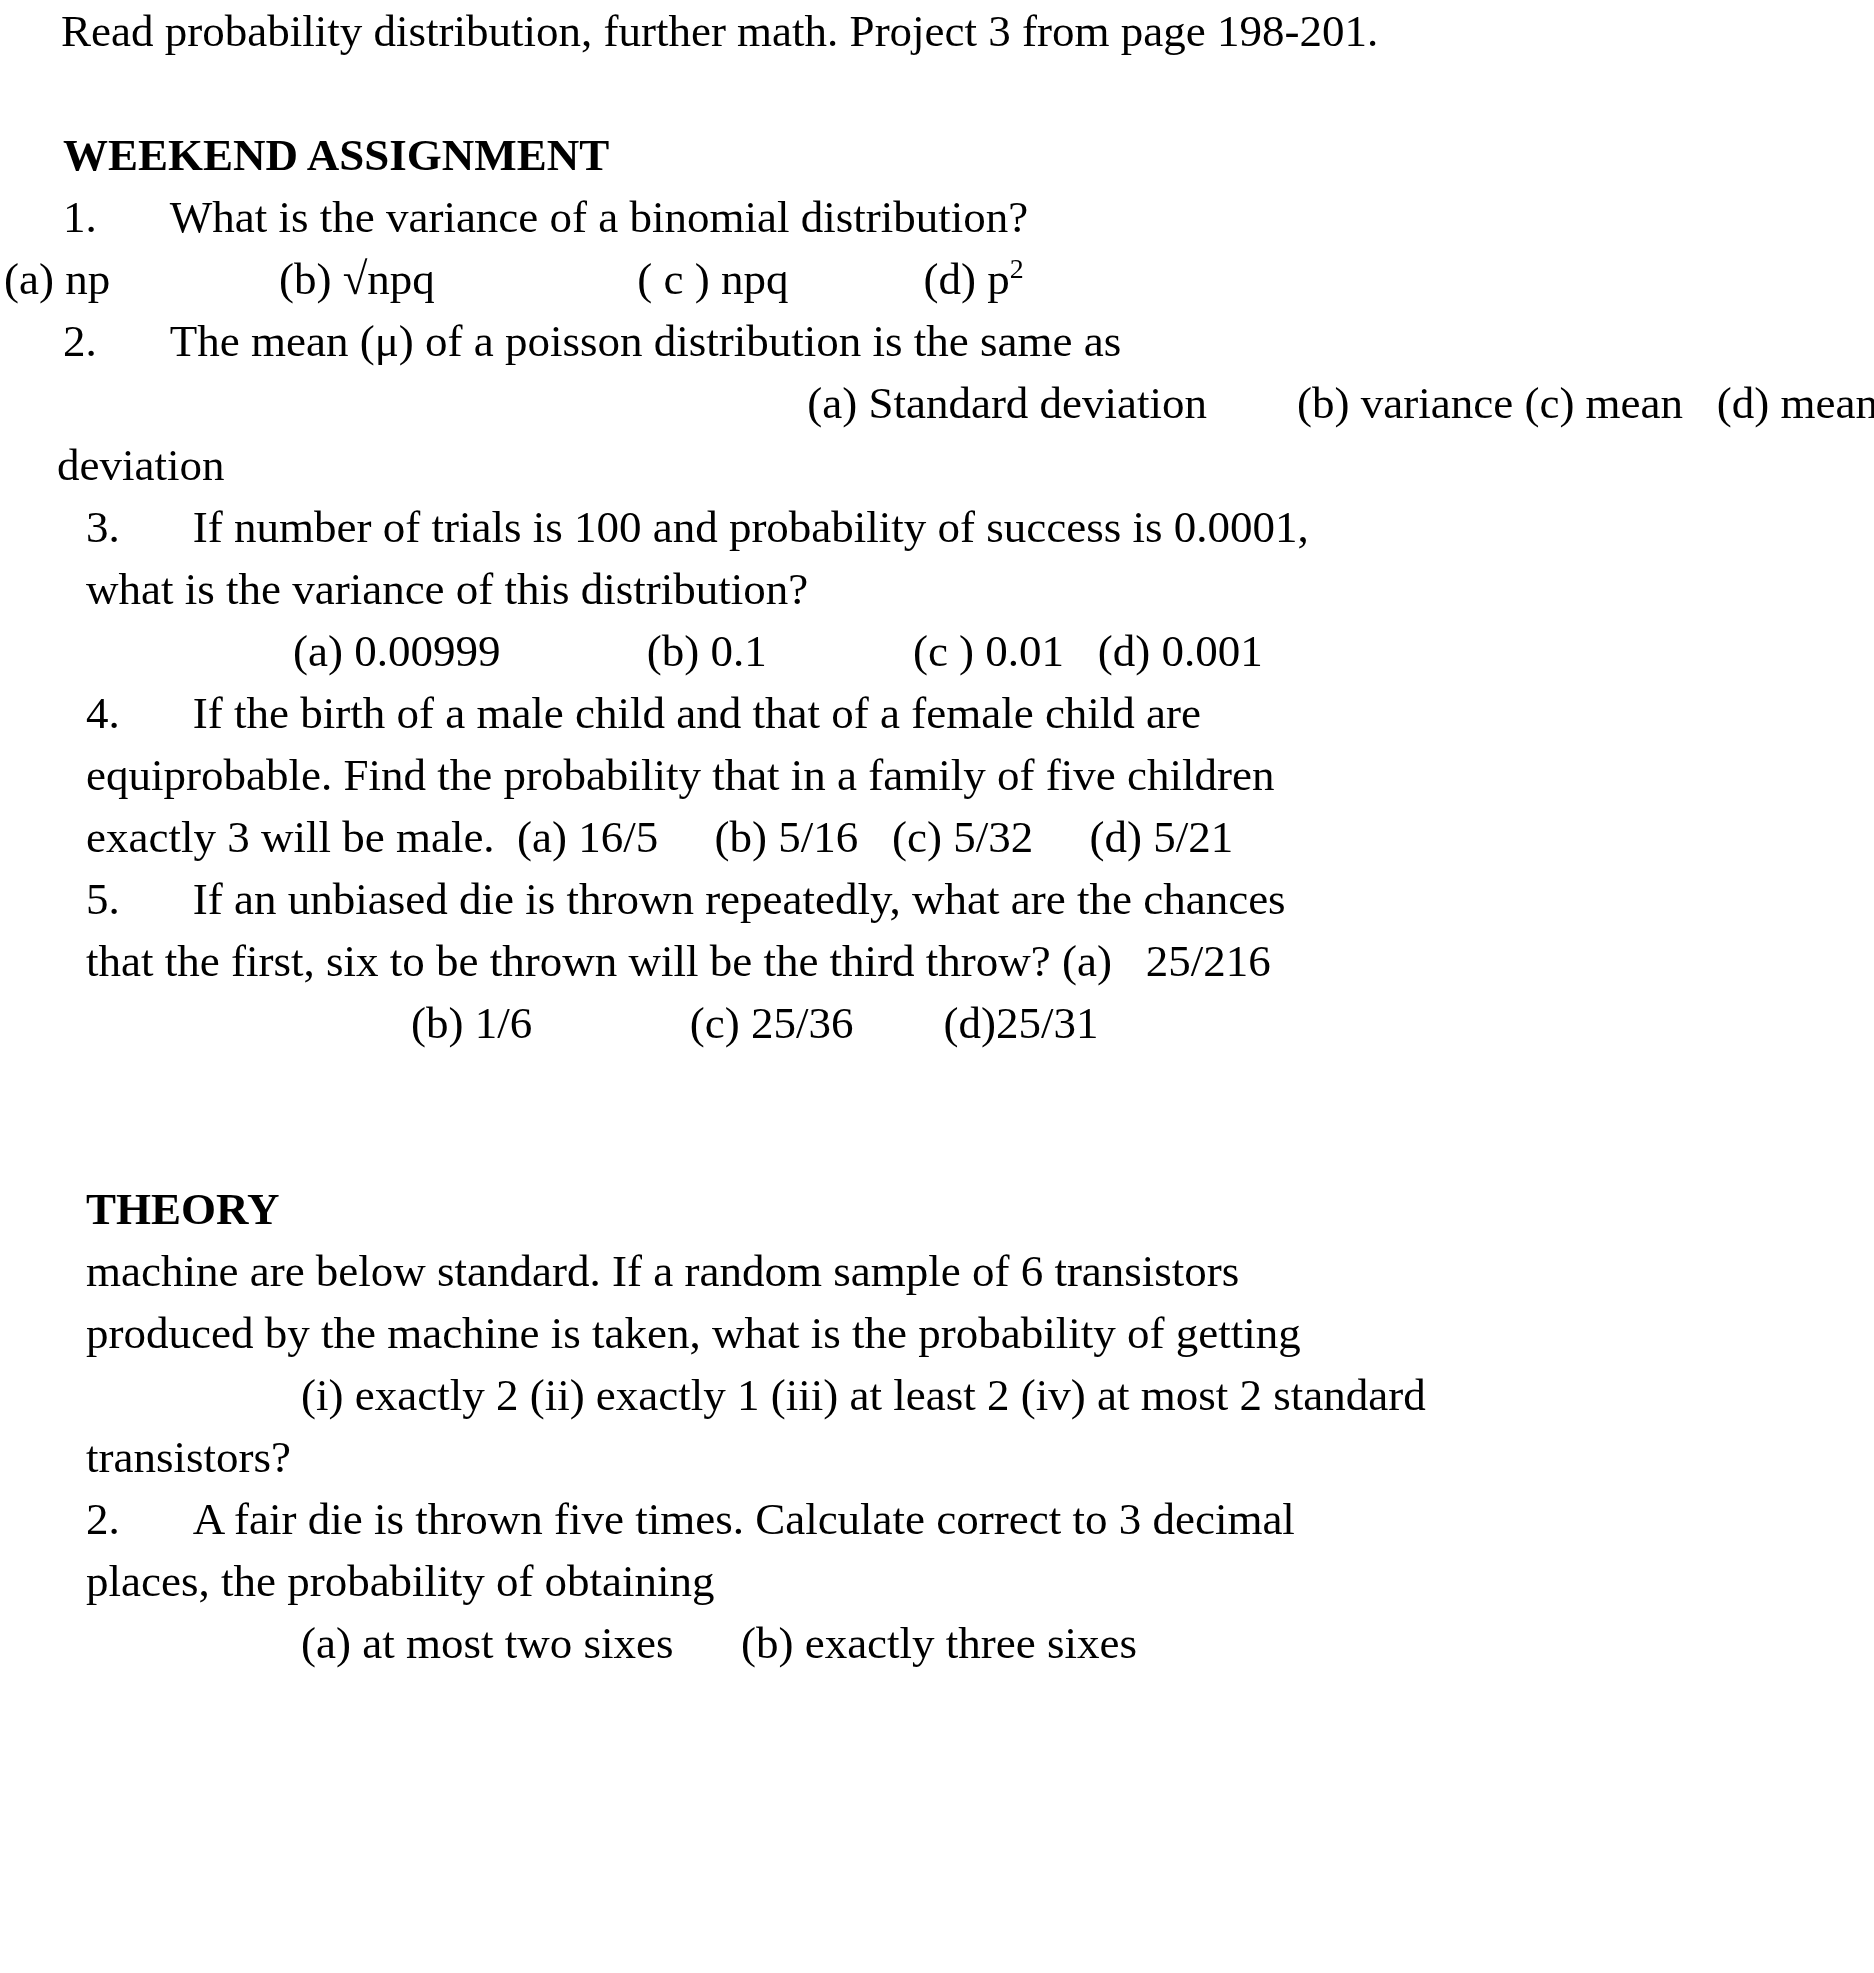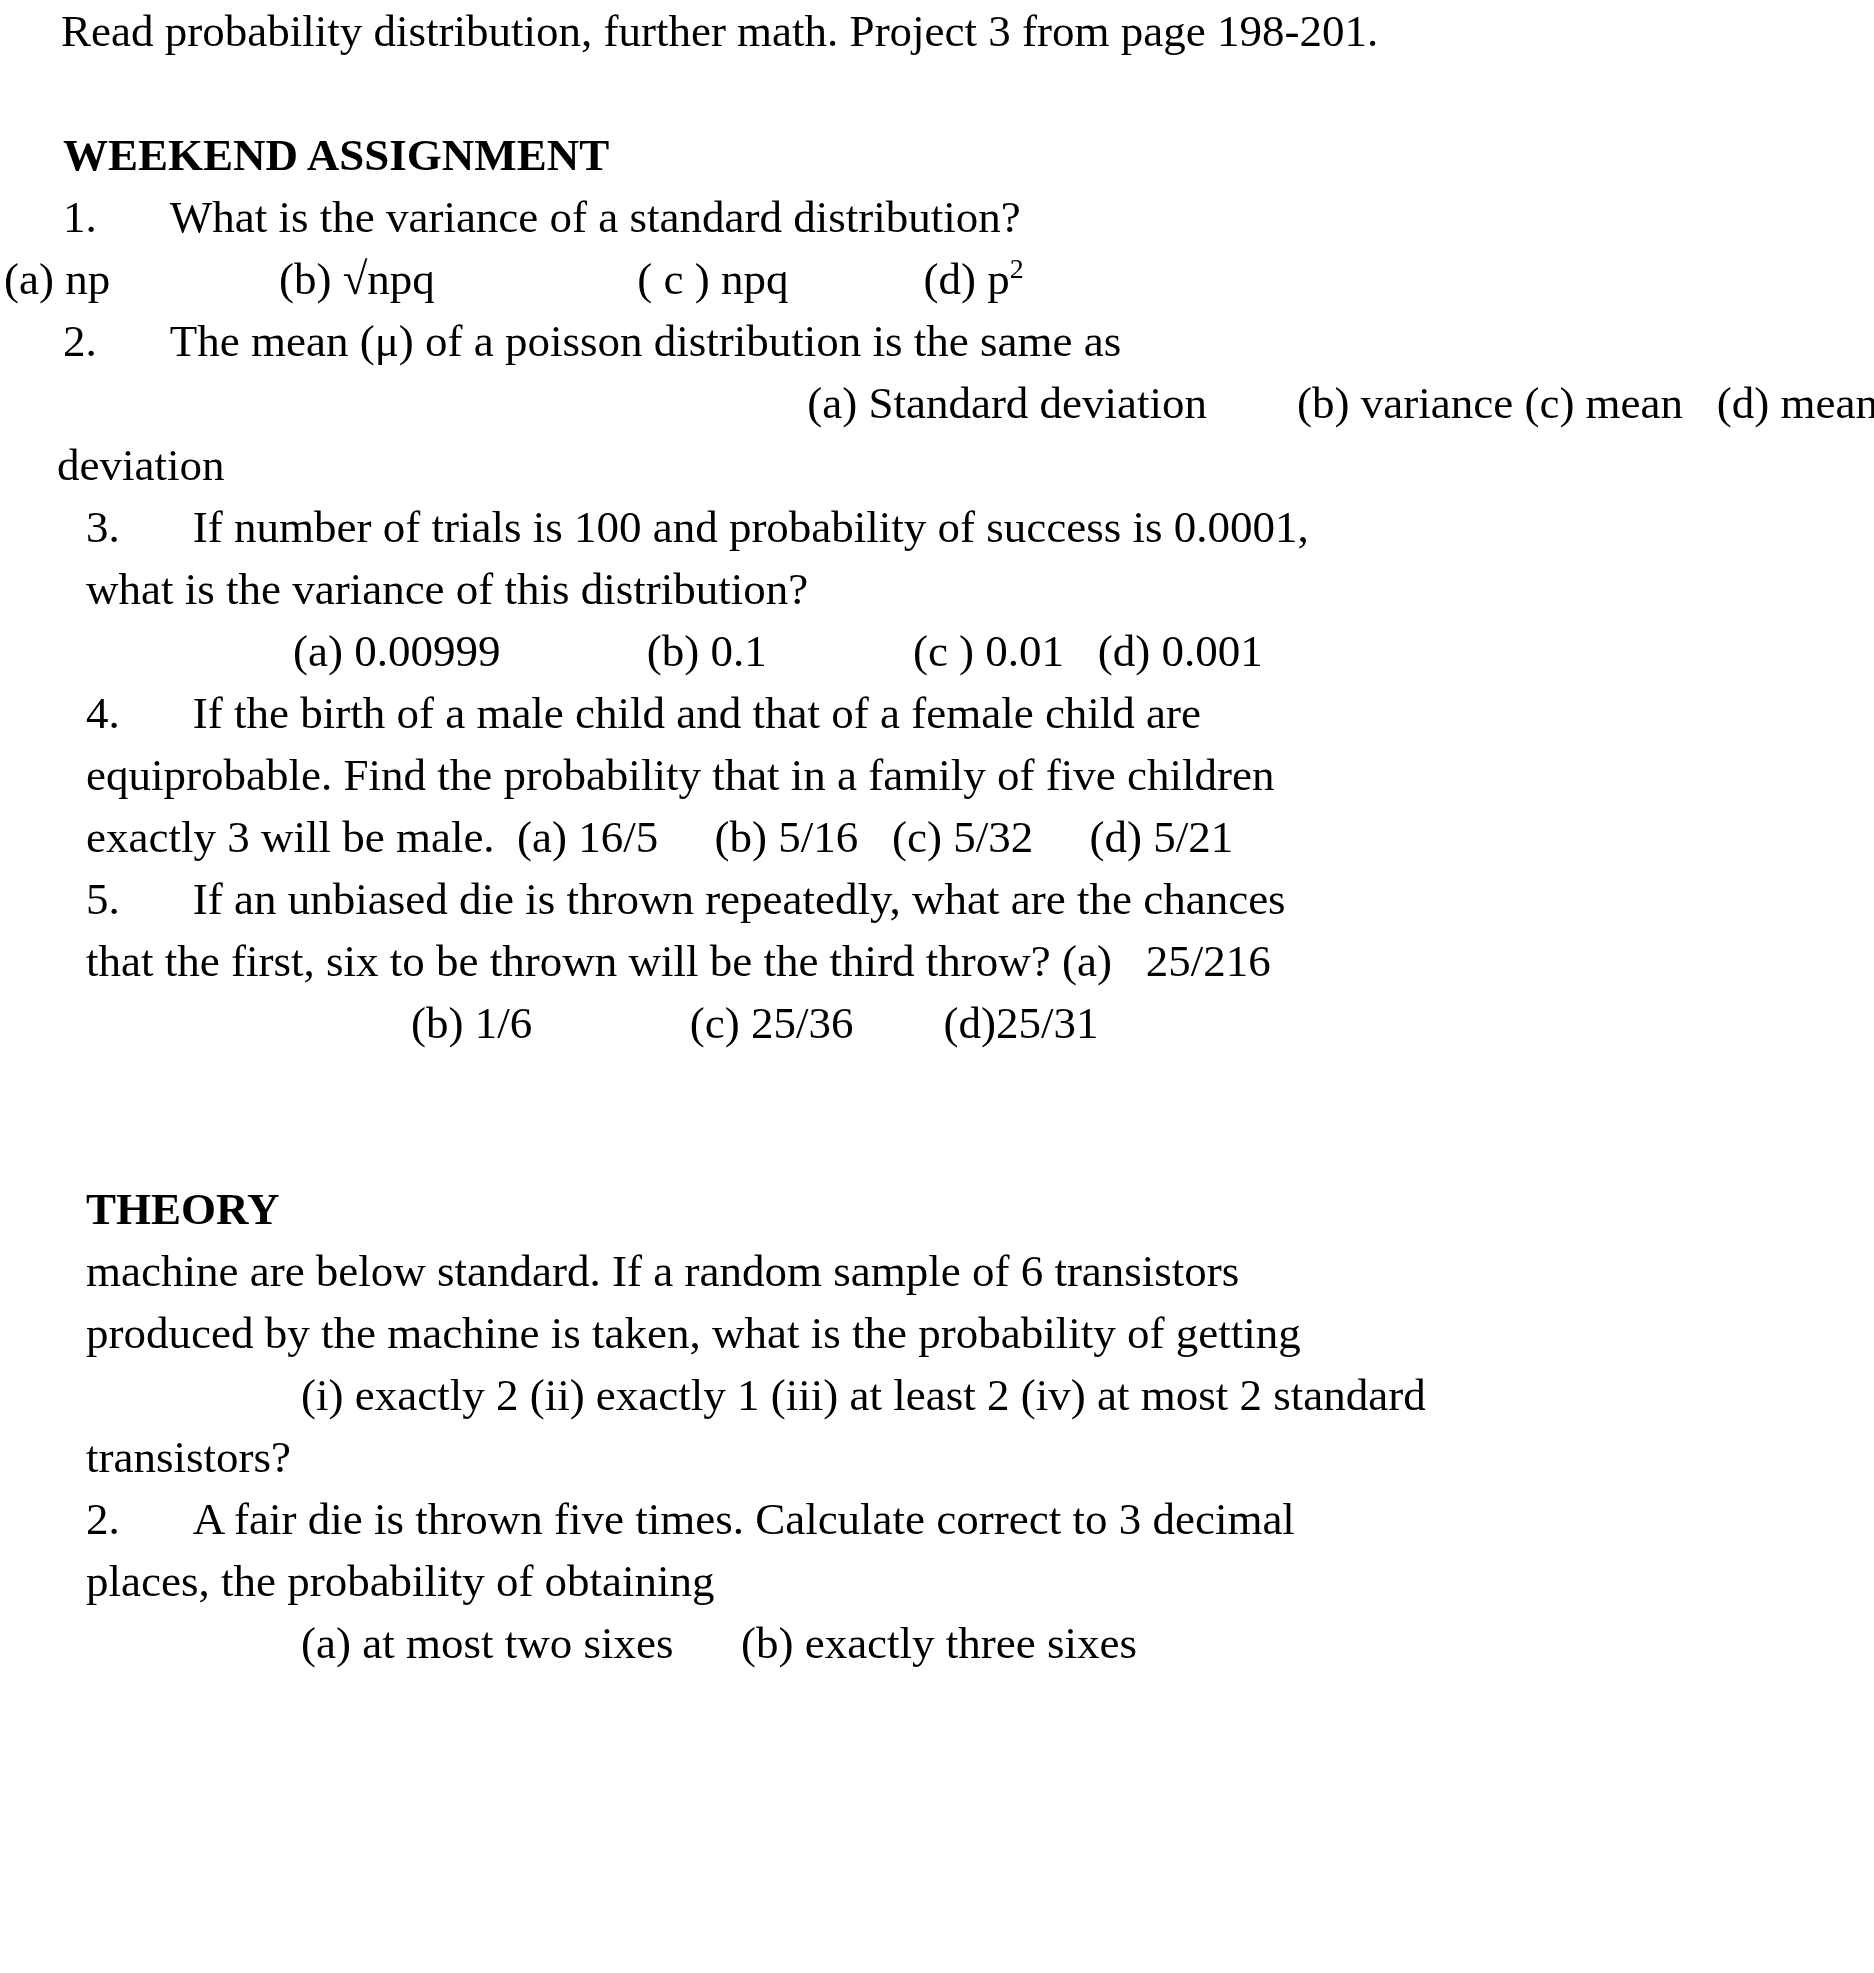--- a/index.html
+++ b/index.html
@@ -58,21 +58,21 @@
 
 <div id="page">
   <div class="doc">
 
     <div class="line ind-title" id="intro-line">Read probability distribution, further math. Project 3 from page 198-201.</div>
 
     <div class="gap-sm"></div>
 
     <div class="line ind-l0 bold">WEEKEND ASSIGNMENT</div>
 
-    <div class="line ind-l0" id="q1-text"><span>1.</span><span class="tabgap" style="width: 73px;"></span><span>What is the variance of a standard distribution?</span></div>
+    <div class="line ind-l0" id="q1-text"><span>1.</span><span class="tabgap" style="width: 73px;"></span><span>What is the variance of a binomial distribution?</span></div>
     <div class="line ind-opt1" id="q1-opts"><span>(a) np               (b) √npq                  ( c ) npq            (d) p</span><sup>2</sup></div>
 
     <div class="line ind-l0" id="q2-text"><span>2.</span><span class="tabgap" style="width: 73px;"></span><span>The mean (μ) of a poisson distribution is the same as</span></div>
     <div class="line ind-opt2">(a) Standard deviation        (b) variance (c) mean   (d) mean</div>
     <div class="line ind-flush">deviation</div>
 
     <div class="line ind-l1" id="q3-l1"><span>3.</span><span class="tabgap" style="width: 73px;"></span><span>If number of trials is 100 and probability of success is 0.0001,</span></div>
     <div class="line ind-l1">what is the variance of this distribution?</div>
     <div class="line ind-opt3">(a) 0.00999             (b) 0.1             (c ) 0.01   (d) 0.001</div>
 

